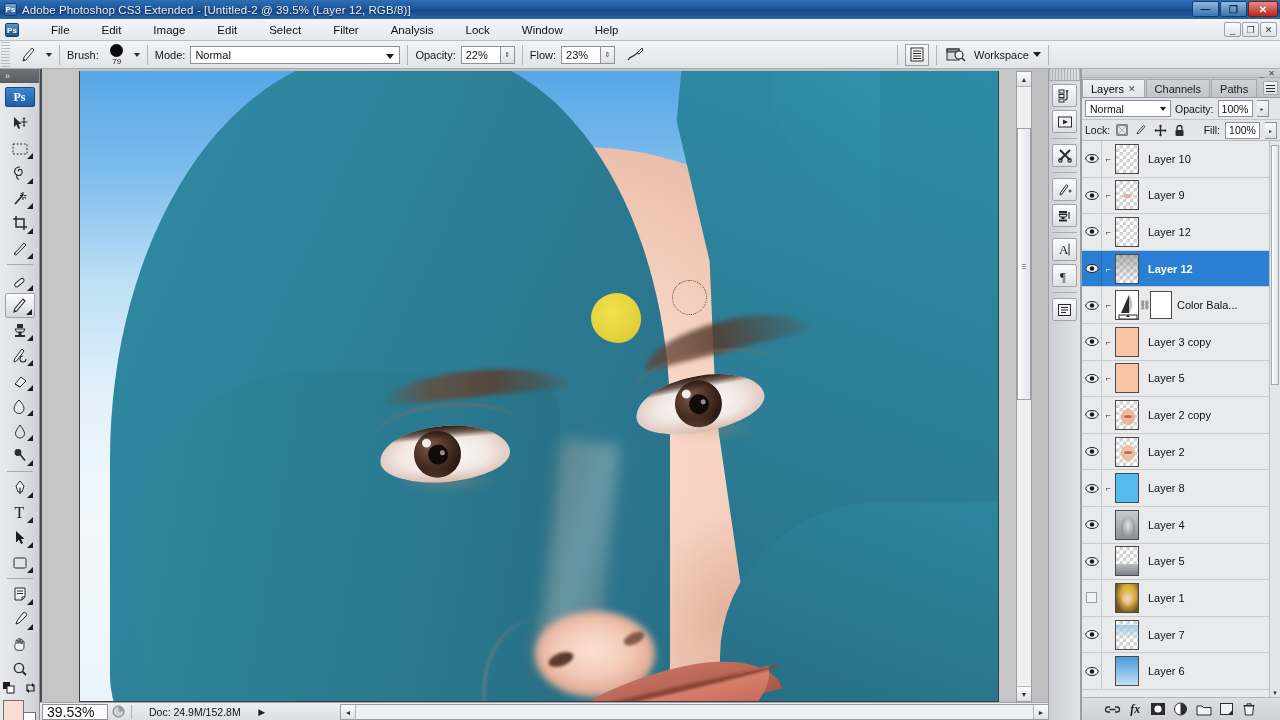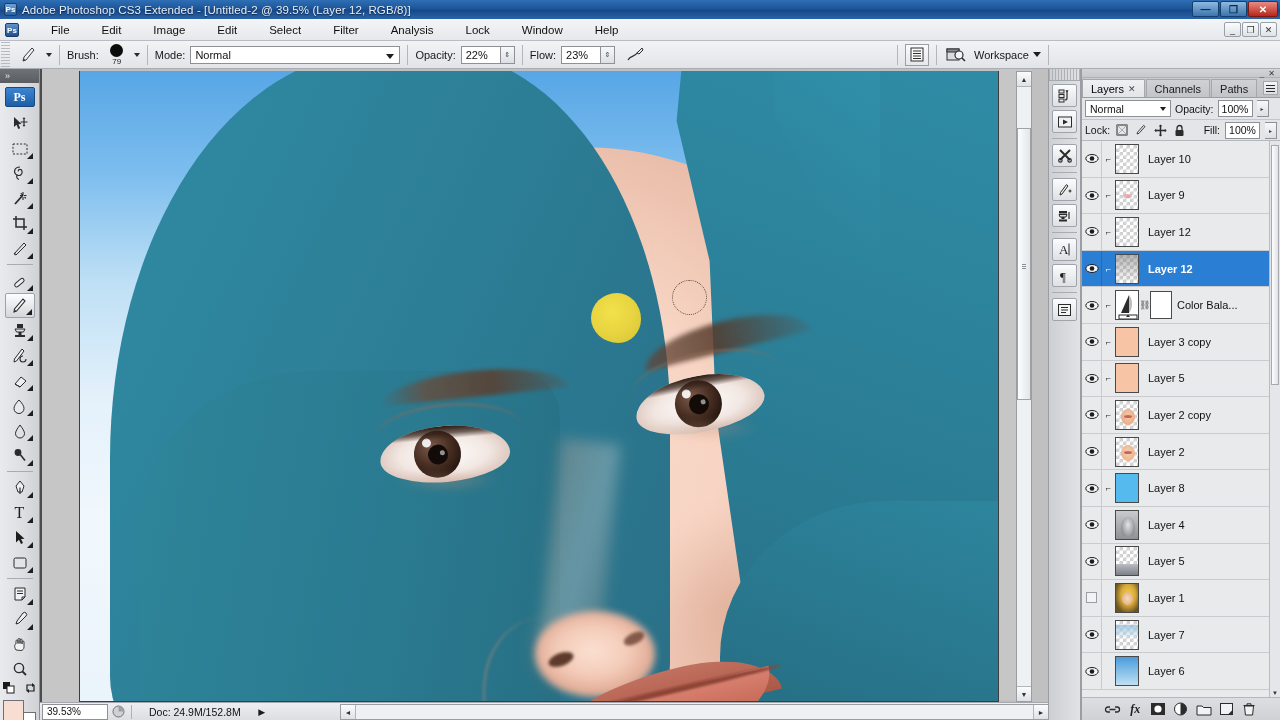--- a/index.html
+++ b/index.html
@@ -360,21 +360,21 @@
     background:repeating-linear-gradient(180deg,#8d9096 0 1px,transparent 1px 2px);
   }
   
   .statusbar{
     position:absolute; left:0; bottom:0; width:1008px; height:18px;
     background:linear-gradient(180deg,#eceef0,#dcdee2);
     border-top:1px solid #a5a9af; display:flex; align-items:center;
   }
   .sb-zoom{
     width:66px;height:16px;margin-left:2px;background:#fff;border:1px solid #8e9298;
-    font-size:10px;display:flex;align-items:center;padding-left:4px;color:#111;
+    font-size:14px;display:flex;align-items:center;padding-left:4px;color:#111;
   }
   .sb-prev{ width:20px;height:16px;display:flex;align-items:center;justify-content:center;}
   .sb-doc{ flex:0 0 auto;margin-left:14px;font-size:10.5px;color:#101010;}
   .sb-arrow{ width:14px;height:16px;display:flex;align-items:center;justify-content:center;font-size:9px;color:#1b1b1b;}
   .sb-hsep{ width:1px;height:14px;background:#aeb1b6;margin:0 3px;}
   .hscroll{
     position:absolute;left:300px;bottom:0;right:0;height:16px;
     background:#eff0f1;border:1px solid #9a9da2;border-right:none;
   }
   .hscroll .harrow{

